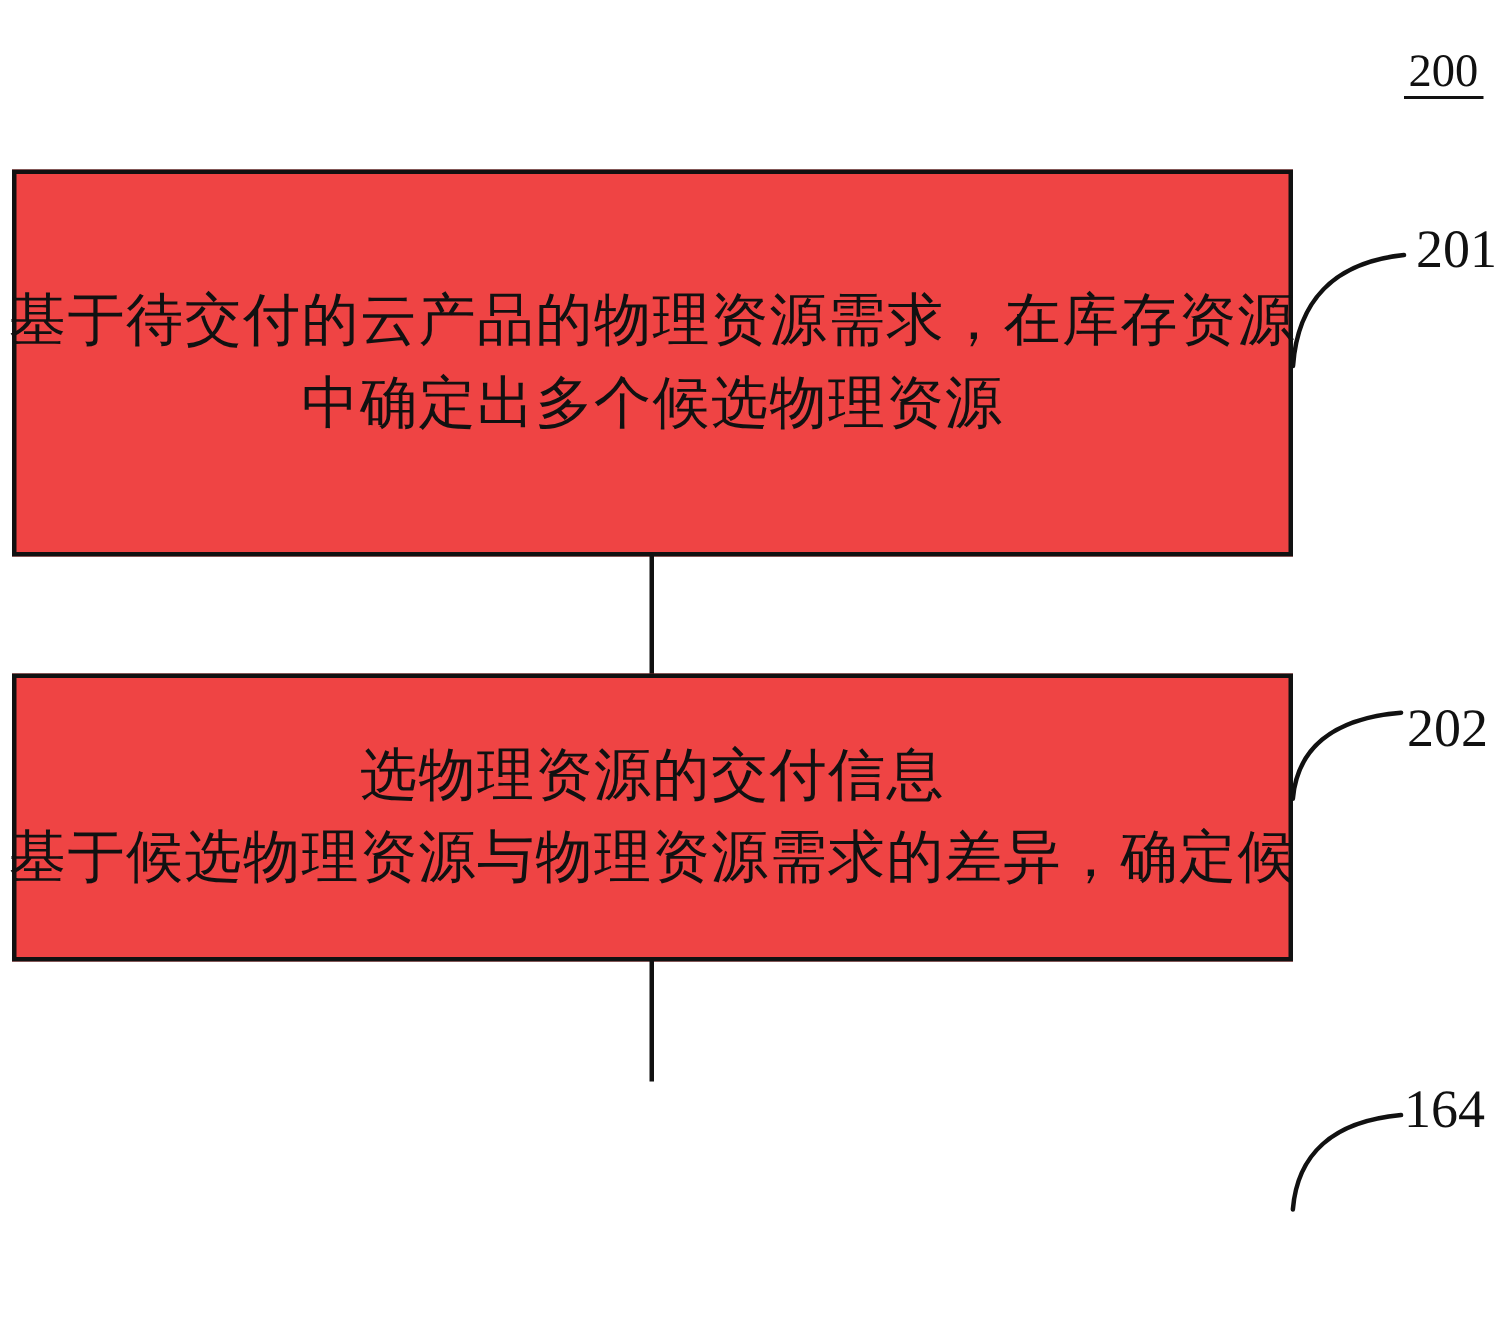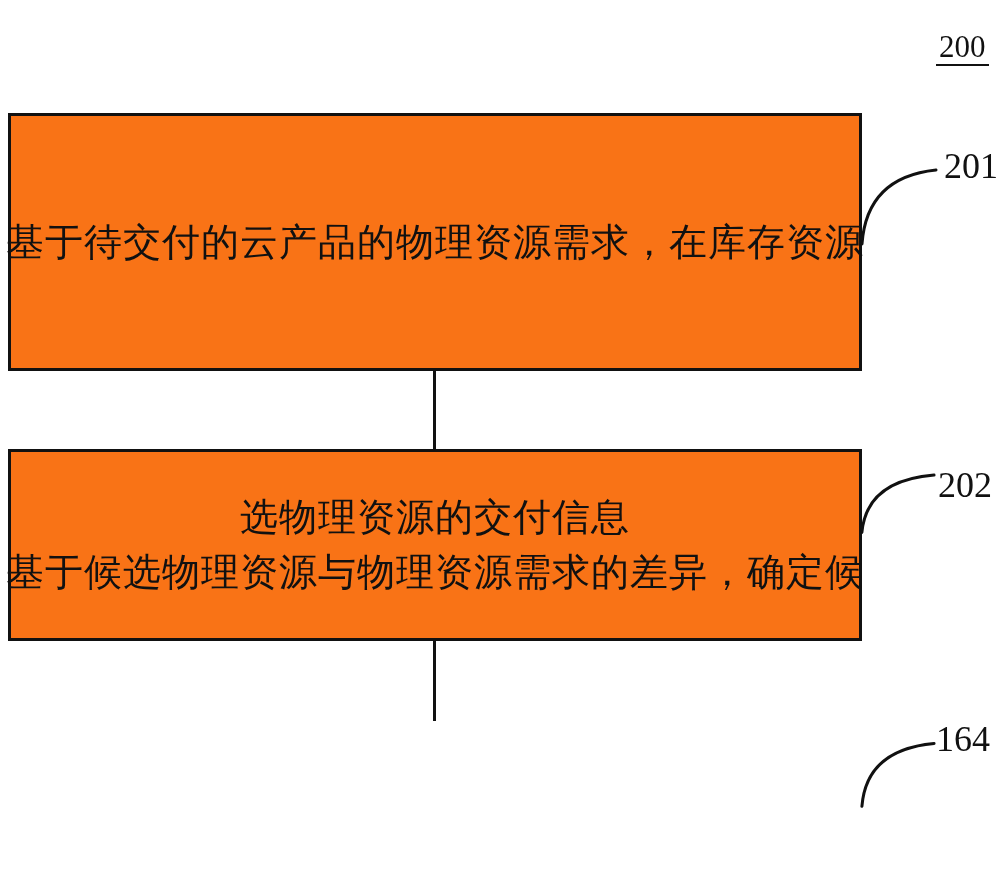--- a/index.html
+++ b/index.html
@@ -21,21 +21,21 @@
     line-height: 32px;
     padding: 0 3px 1px 3px;
     border-bottom: 2px solid #111111;
   }
   .step-box {
     position: absolute;
     left: 8px;
     width: 854px;
     box-sizing: border-box;
     border: 3px solid #111111;
-    background: #f97316;
+    background: #ef4444;
     display: flex;
     flex-direction: column;
     justify-content: center;
     align-items: center;
     text-align: center;
     font-size: 38px;
     line-height: 55px;
     letter-spacing: 1px;
   }
   .step-box .txt-line { display: block; white-space: nowrap; }
@@ -73,20 +73,21 @@
 </style>
 </head>
 <body>
 
 <div class="canvas">
 
   <div class="fig-num">200</div>
 
   <div class="step-box box-1">
     <span class="txt-line">基于待交付的云产品的物理资源需求，在库存资源</span>
+    <span class="txt-line">中确定出多个候选物理资源</span>
   </div>
 
   <div class="vline vline-1"></div>
 
   <div class="step-box box-2">
     <span class="txt-line">选物理资源的交付信息</span>
     <span class="txt-line">基于候选物理资源与物理资源需求的差异，确定候</span>
   </div>
 
   <div class="vline vline-2"></div>

